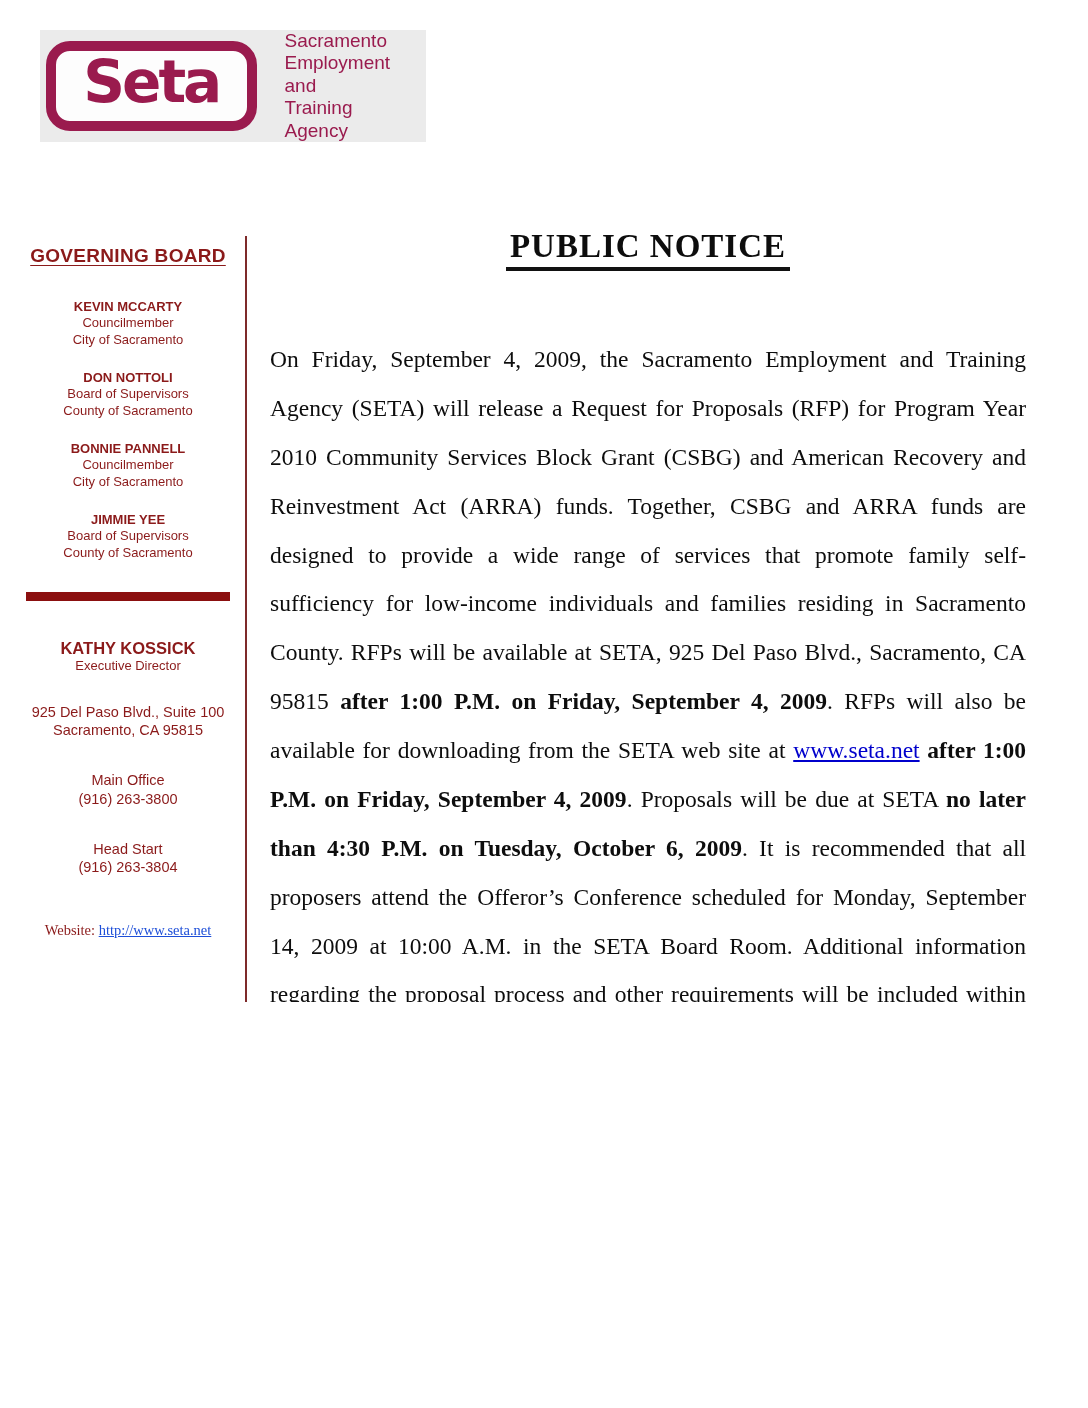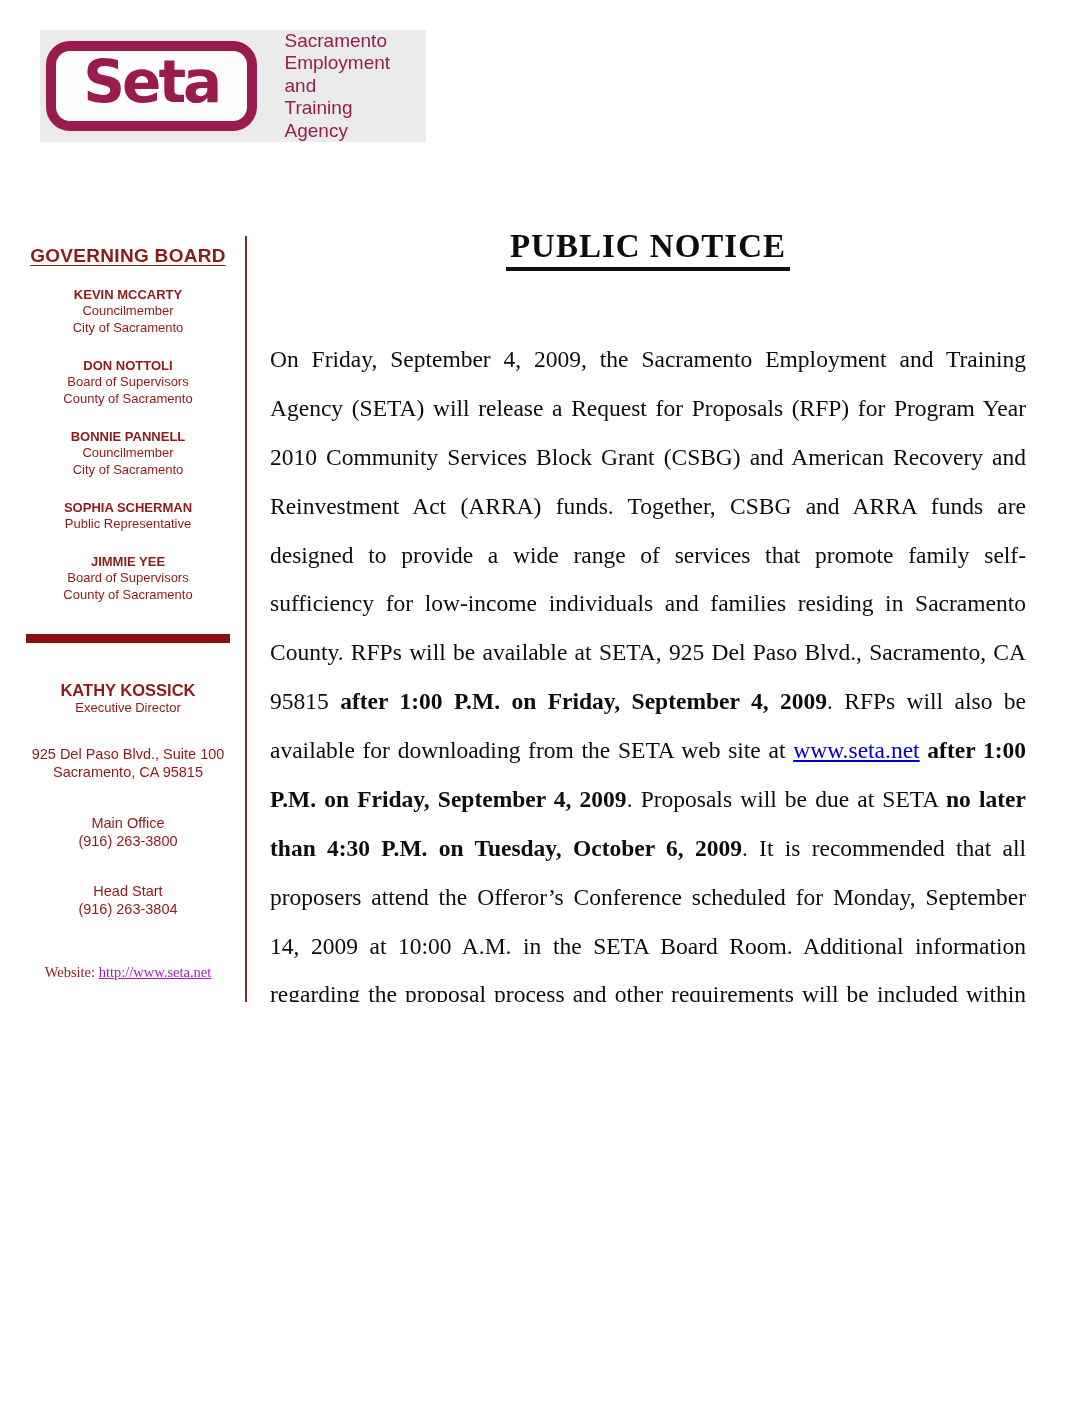--- a/index.html
+++ b/index.html
@@ -27,34 +27,34 @@
     font-family:"Liberation Sans", sans-serif;
   }
 
   
   .sidebar {
     position:absolute; left:26px; top:245px; width:204px;
     text-align:center; color:#8b1a1a;
   }
   .sb-title {
     font-weight:bold; font-size:19px; letter-spacing:0.3px;
-    text-decoration:underline; text-underline-offset:3px; margin-bottom:20px;
+    text-decoration:underline; text-underline-offset:3px; margin-bottom:32px;
   }
   .member { margin-bottom:21px; }
   .member-name { font-weight:bold; font-size:13px; line-height:1.25; }
   .member-line { font-size:13px; line-height:1.3; color:#8b1a1a; }
   .sb-bar { height:9px; background:#8b0f0f; margin:30px 0 38px 0; }
   .director-name { font-weight:bold; font-size:16.5px; }
   .director-role { font-size:13px; }
   .sb-address { margin-top:30px; font-size:14.5px; line-height:1.25; }
   .sb-contact { margin-top:32px; font-size:14.5px; line-height:1.25; }
   .sb-website {
     margin-top:46px; font-family:"Liberation Serif", serif; font-size:14.5px;
   }
-  .sb-website a { color:#a21caf; }
+  .sb-website a { color:#1d4ed8; }
 
   
   .vdivider {
     position:absolute; left:245px; top:236px; width:2px; height:953px;
     background:#7e2a2a;
   }
 
   
   .main {
     position:absolute; left:270px; top:228px; width:756px;
@@ -110,24 +110,20 @@
       <div class="member-line">Board of Supervisors</div>
       <div class="member-line">County of Sacramento</div>
     </div>
 
     <div class="member">
       <div class="member-name">BONNIE PANNELL</div>
       <div class="member-line">Councilmember</div>
       <div class="member-line">City of Sacramento</div>
     </div>
 
-    <div class="member">
-      <div class="member-name">SOPHIA SCHERMAN</div>
-      <div class="member-line">Public Representative</div>
-    </div>
 
     <div class="member">
       <div class="member-name">JIMMIE YEE</div>
       <div class="member-line">Board of Supervisors</div>
       <div class="member-line">County of Sacramento</div>
     </div>
 
     <div class="sb-bar"></div>
 
     <div>

